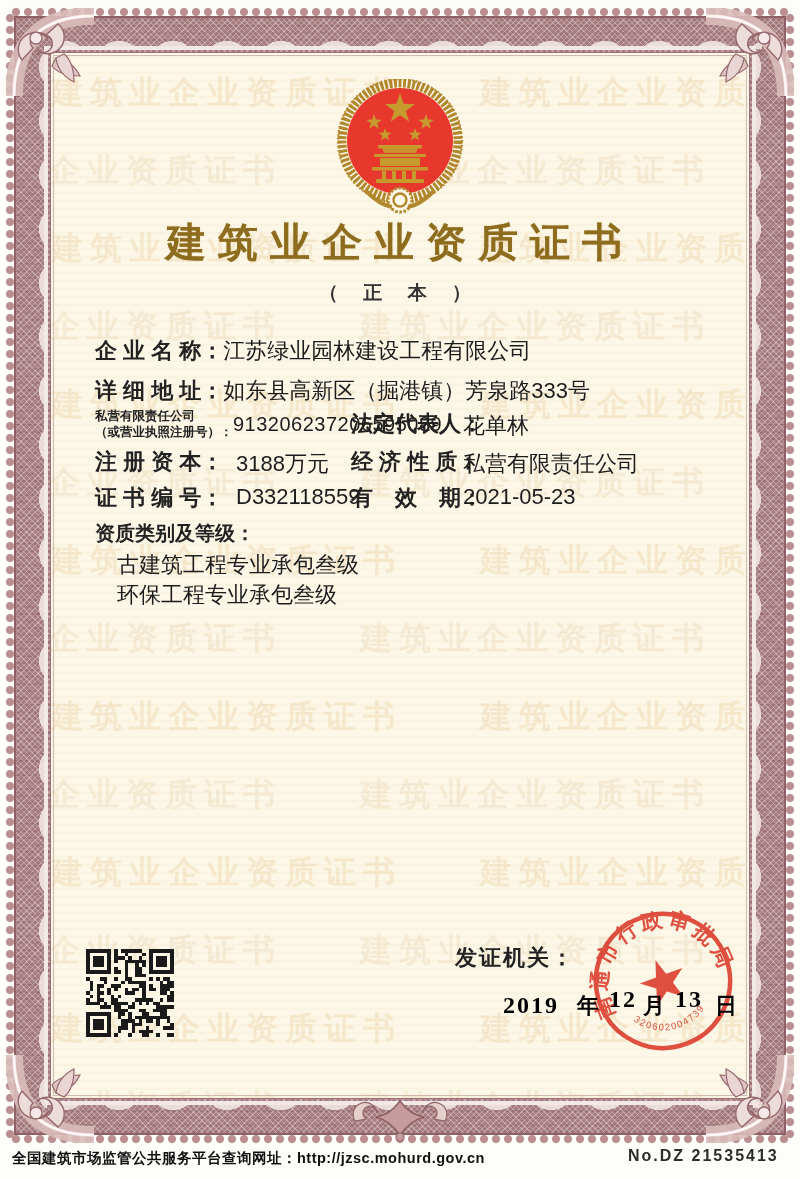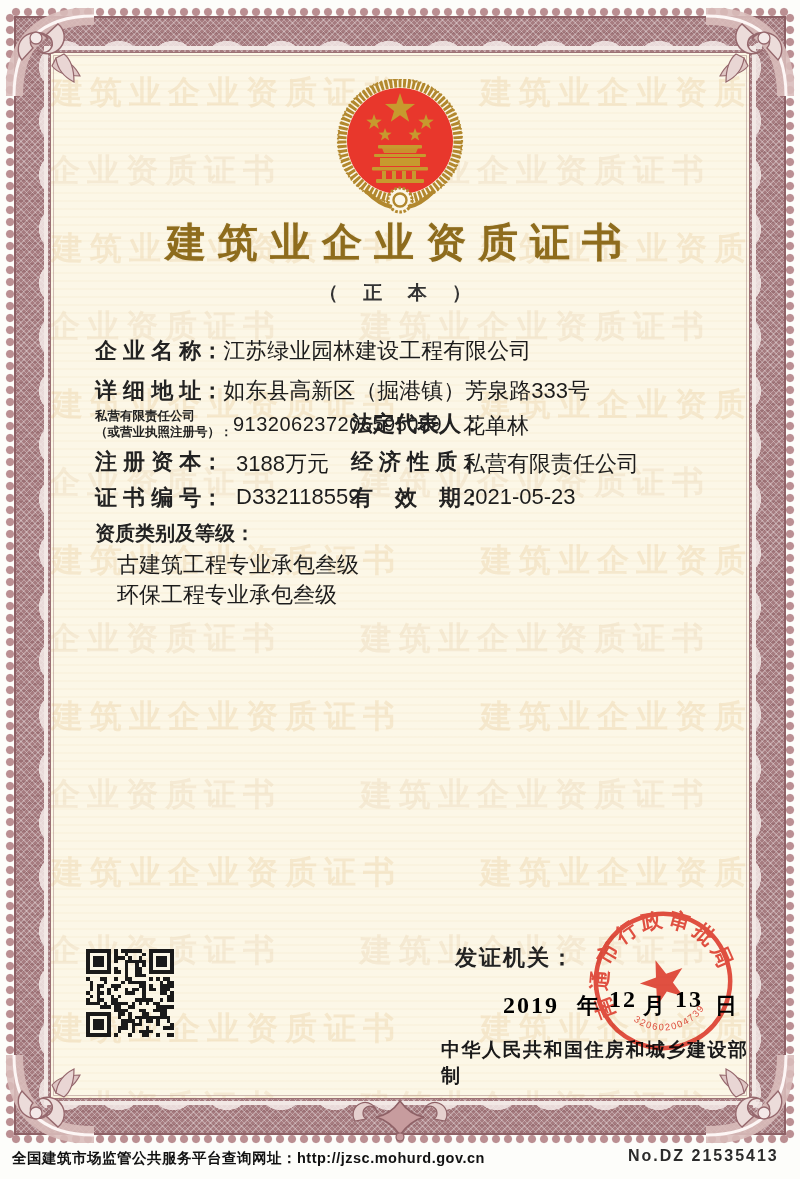--- a/index.html
+++ b/index.html
@@ -443,21 +443,20 @@
 
     <div class="date-row">
       <span class="date-num d-year">2019</span>
       <span class="date-unit u-year">年</span>
       <span class="date-num d-month">12</span>
       <span class="date-unit u-month">月</span>
       <span class="date-num d-day">13</span>
       <span class="date-unit">日</span>
     </div>
 
-    <span class="abs ministry">中华人民共和国住房和城乡建设部制</span>
 
     <svg class="seal" viewBox="0 0 152 152">
       <g transform="rotate(-20 76 76)" fill="none" stroke="var(--seal-red)">
         <circle cx="76" cy="76" r="67" stroke-width="4.5"></circle>
         <path id="sealTopArc" d="M 23 100 A 57 57 0 1 1 129 100" stroke="none"></path>
         <path id="sealBotArc" d="M 30 95 A 50 50 0 0 0 122 95" stroke="none"></path>
         <text font-size="21" font-weight="bold" fill="var(--seal-red)" stroke="none" letter-spacing="4" font-family="Liberation Sans, sans-serif">
           <textPath href="#sealTopArc" startOffset="4%">南通市行政审批局</textPath>
         </text>
         <text font-size="9.5" fill="var(--seal-red)" stroke="none" letter-spacing="1.5" font-family="Liberation Sans, sans-serif">

